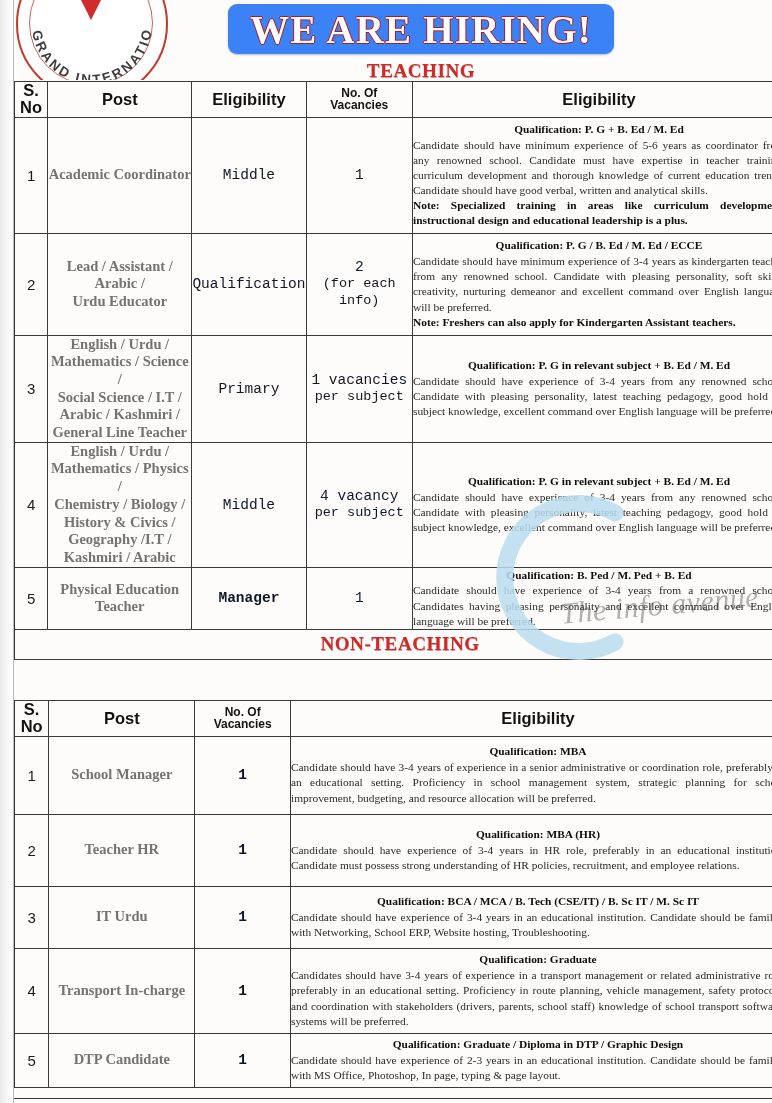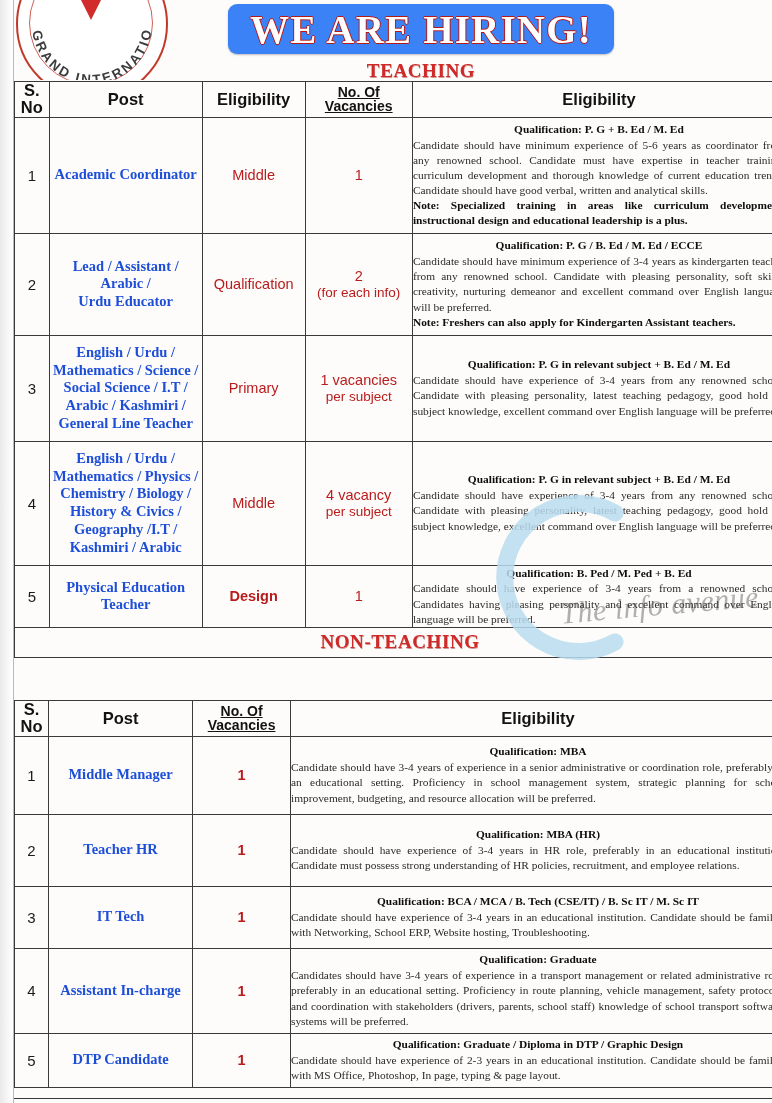--- a/index.html
+++ b/index.html
@@ -152,42 +152,42 @@
 
   th.hdr {
     font-family: "Liberation Sans", sans-serif;
     font-weight: bold;
     font-size: 16.5px;
     color: #121212;
     text-align: center;
     line-height: 1.05;
     padding: 4px 2px;
   }
-  th.hdr.small-lines { font-size: 14px; text-decoration: underline; }
+  th.hdr.small-lines { font-size: 12px; }
 
   td.sno {
     text-align: center;
     font-family: "Liberation Sans", sans-serif;
     font-size: 15px;
     color: #1a1a1a;
   }
   td.post {
     text-align: center;
     font-family: "Liberation Serif", serif;
     font-weight: bold;
     font-size: 14.5px;
-    color: #1d4ed8;
+    color: #737373;
     line-height: 1.22;
     padding: 3px 4px;
   }
   td.dept, td.vac {
     text-align: center;
-    font-family: Liberation Sans, sans-serif;
+    font-family: Liberation Mono, monospace;
     font-size: 14.5px;
-    color: #b91c1c;
+    color: #0f172a;
     line-height: 1.25;
     padding: 3px 2px;
   }
   td.vac .sub {
     font-size: 13.5px;
   }
   td.elig {
     padding: 3px 6px 4px 6px;
     overflow: hidden;
   }
@@ -381,21 +381,21 @@
             <div class="elig-inner">
               <div class="elig-qual">Qualification: P. G in relevant subject + B. Ed / M. Ed</div>
               <div class="elig-body">Candidate should have experience of 3-4 years from any renowned school. Candidate with pleasing personality, latest teaching pedagogy, good hold on subject knowledge, excellent command over English language will be preferred.</div>
             </div>
           </td>
         </tr>
 
         <tr style="height:60px">
           <td class="sno">5</td>
           <td class="post">Physical Education<br>Teacher</td>
-          <td class="dept" style="font-weight:bold">Design</td>
+          <td class="dept" style="font-weight:bold">Manager</td>
           <td class="vac">
             <div>1</div>
             <div class="sub"></div>
           </td>
           <td class="elig">
             <div class="elig-inner">
               <div class="elig-qual">Qualification: B. Ped / M. Ped + B. Ed</div>
               <div class="elig-body">Candidate should have experience of 3-4 years from a renowned school. Candidates having pleasing personality and excellent command over English language will be preferred.</div>
             </div>
           </td>
@@ -429,21 +429,21 @@
             <div>No. Of</div>
             <div>Vacancies</div>
           </th>
           <th class="hdr">Eligibility</th>
         </tr>
       </thead>
       <tbody>
 
         <tr style="height:78px">
           <td class="sno">1</td>
-          <td class="post">Middle Manager</td>
+          <td class="post">School Manager</td>
           <td class="vac" style="font-weight:bold">1</td>
           <td class="elig">
             <div class="elig-inner nt">
               <div class="elig-qual">Qualification: MBA</div>
               <div class="elig-body">Candidate should have 3-4 years of experience in a senior administrative or coordination role, preferably in an educational setting. Proficiency in school management system, strategic planning for school improvement, budgeting, and resource allocation will be preferred.</div>
             </div>
           </td>
         </tr>
 
         <tr style="height:72px">
@@ -453,33 +453,33 @@
           <td class="elig">
             <div class="elig-inner nt">
               <div class="elig-qual">Qualification: MBA (HR)</div>
               <div class="elig-body">Candidate should have experience of 3-4 years in HR role, preferably in an educational institution. Candidate must possess strong understanding of HR policies, recruitment, and employee relations.</div>
             </div>
           </td>
         </tr>
 
         <tr style="height:62px">
           <td class="sno">3</td>
-          <td class="post">IT Tech</td>
+          <td class="post">IT Urdu</td>
           <td class="vac" style="font-weight:bold">1</td>
           <td class="elig">
             <div class="elig-inner nt">
               <div class="elig-qual">Qualification: BCA / MCA / B. Tech (CSE/IT) / B. Sc IT / M. Sc IT</div>
               <div class="elig-body">Candidate should have experience of 3-4 years in an educational institution. Candidate should be familiar with Networking, School ERP, Website hosting, Troubleshooting.</div>
             </div>
           </td>
         </tr>
 
         <tr style="height:85px">
           <td class="sno">4</td>
-          <td class="post">Assistant In-charge</td>
+          <td class="post">Transport In-charge</td>
           <td class="vac" style="font-weight:bold">1</td>
           <td class="elig">
             <div class="elig-inner nt">
               <div class="elig-qual">Qualification: Graduate</div>
               <div class="elig-body">Candidates should have 3-4 years of experience in a transport management or related administrative role, preferably in an educational setting. Proficiency in route planning, vehicle management, safety protocols, and coordination with stakeholders (drivers, parents, school staff) knowledge of school transport software/ systems will be preferred.</div>
             </div>
           </td>
         </tr>
 
         <tr style="height:54px">

